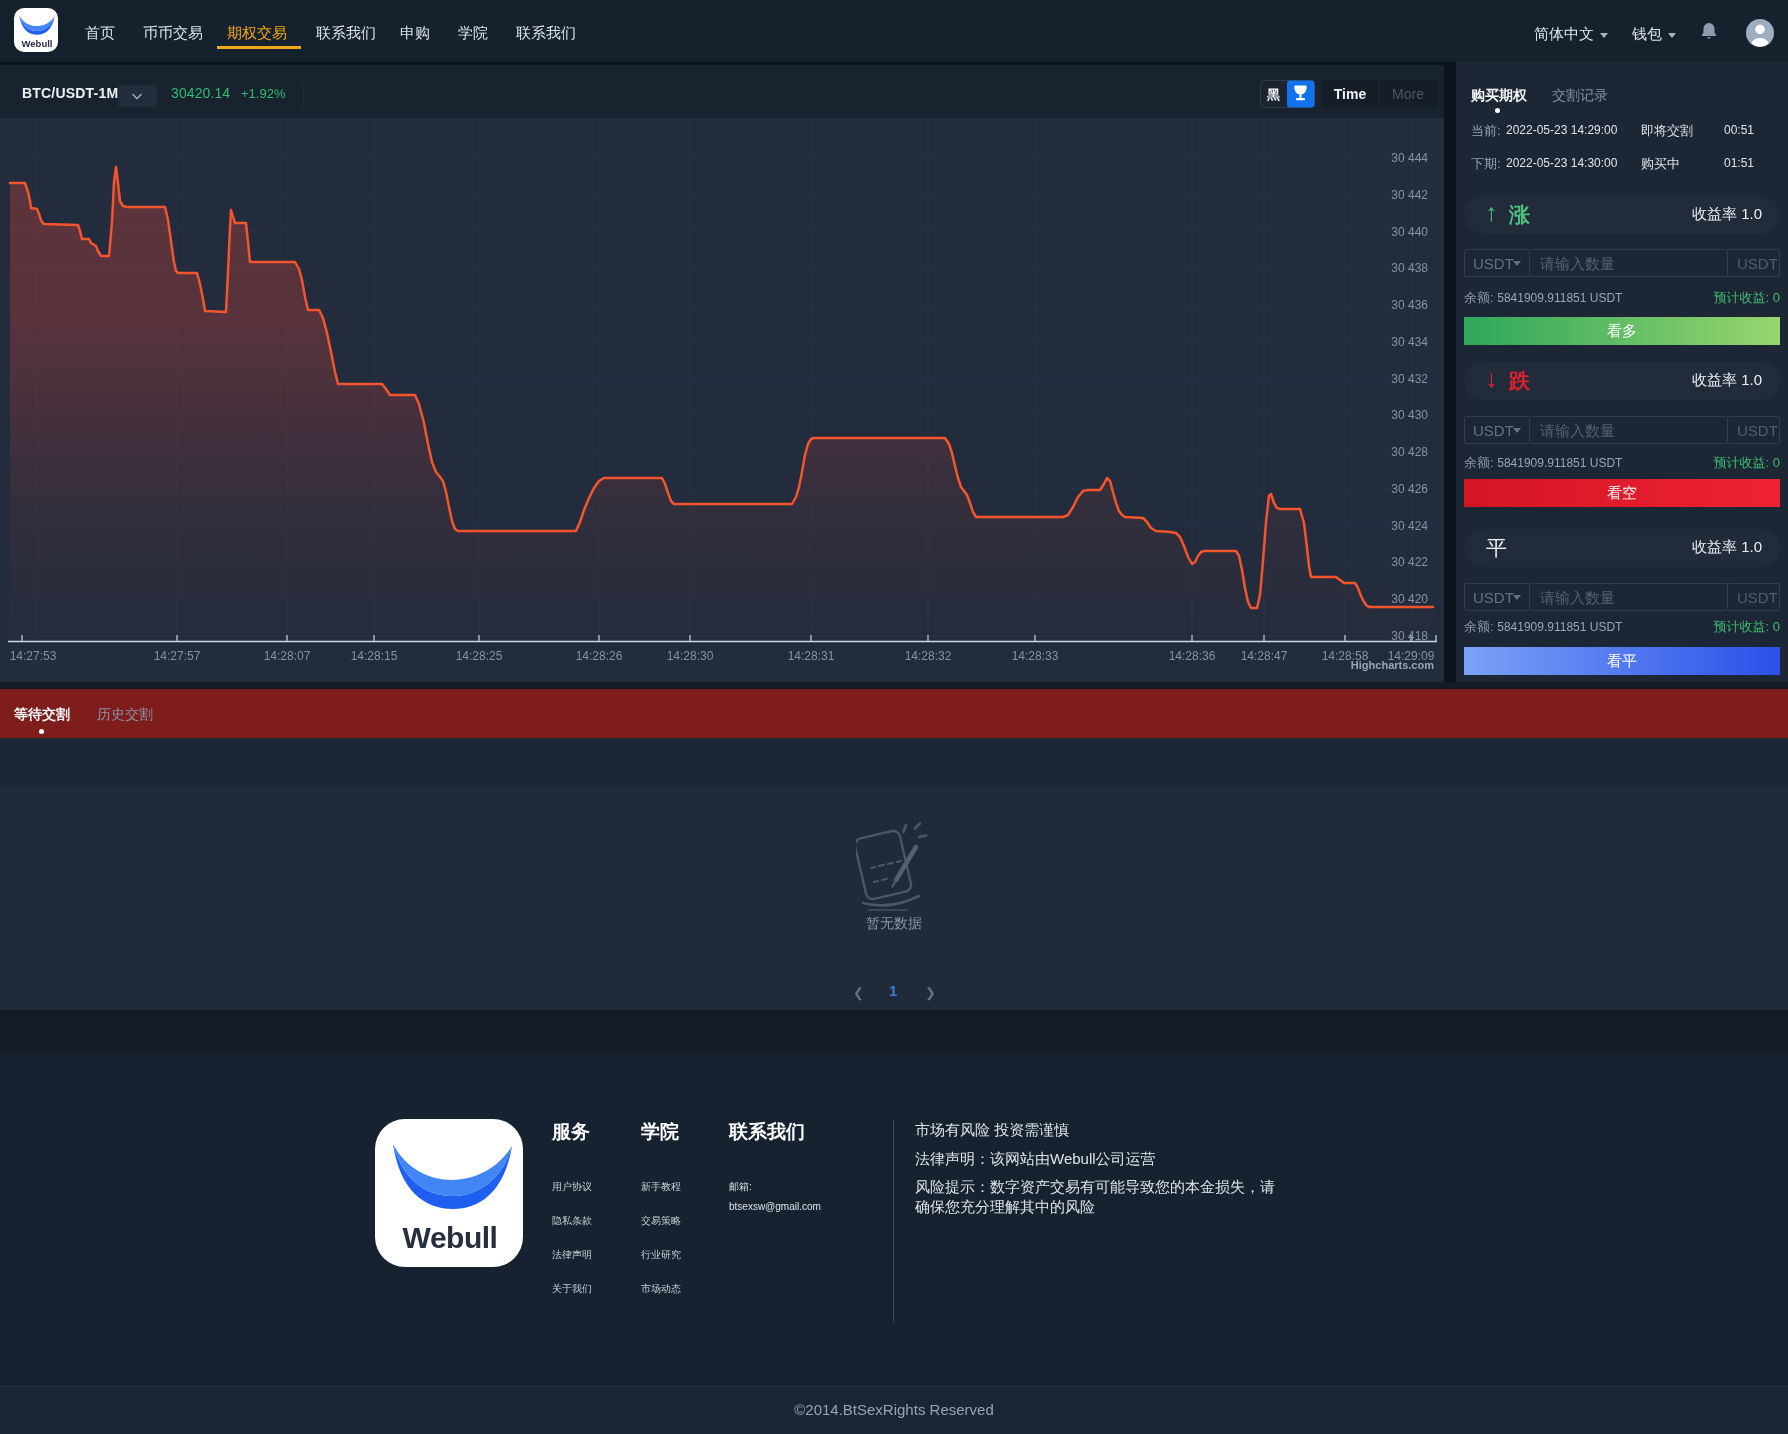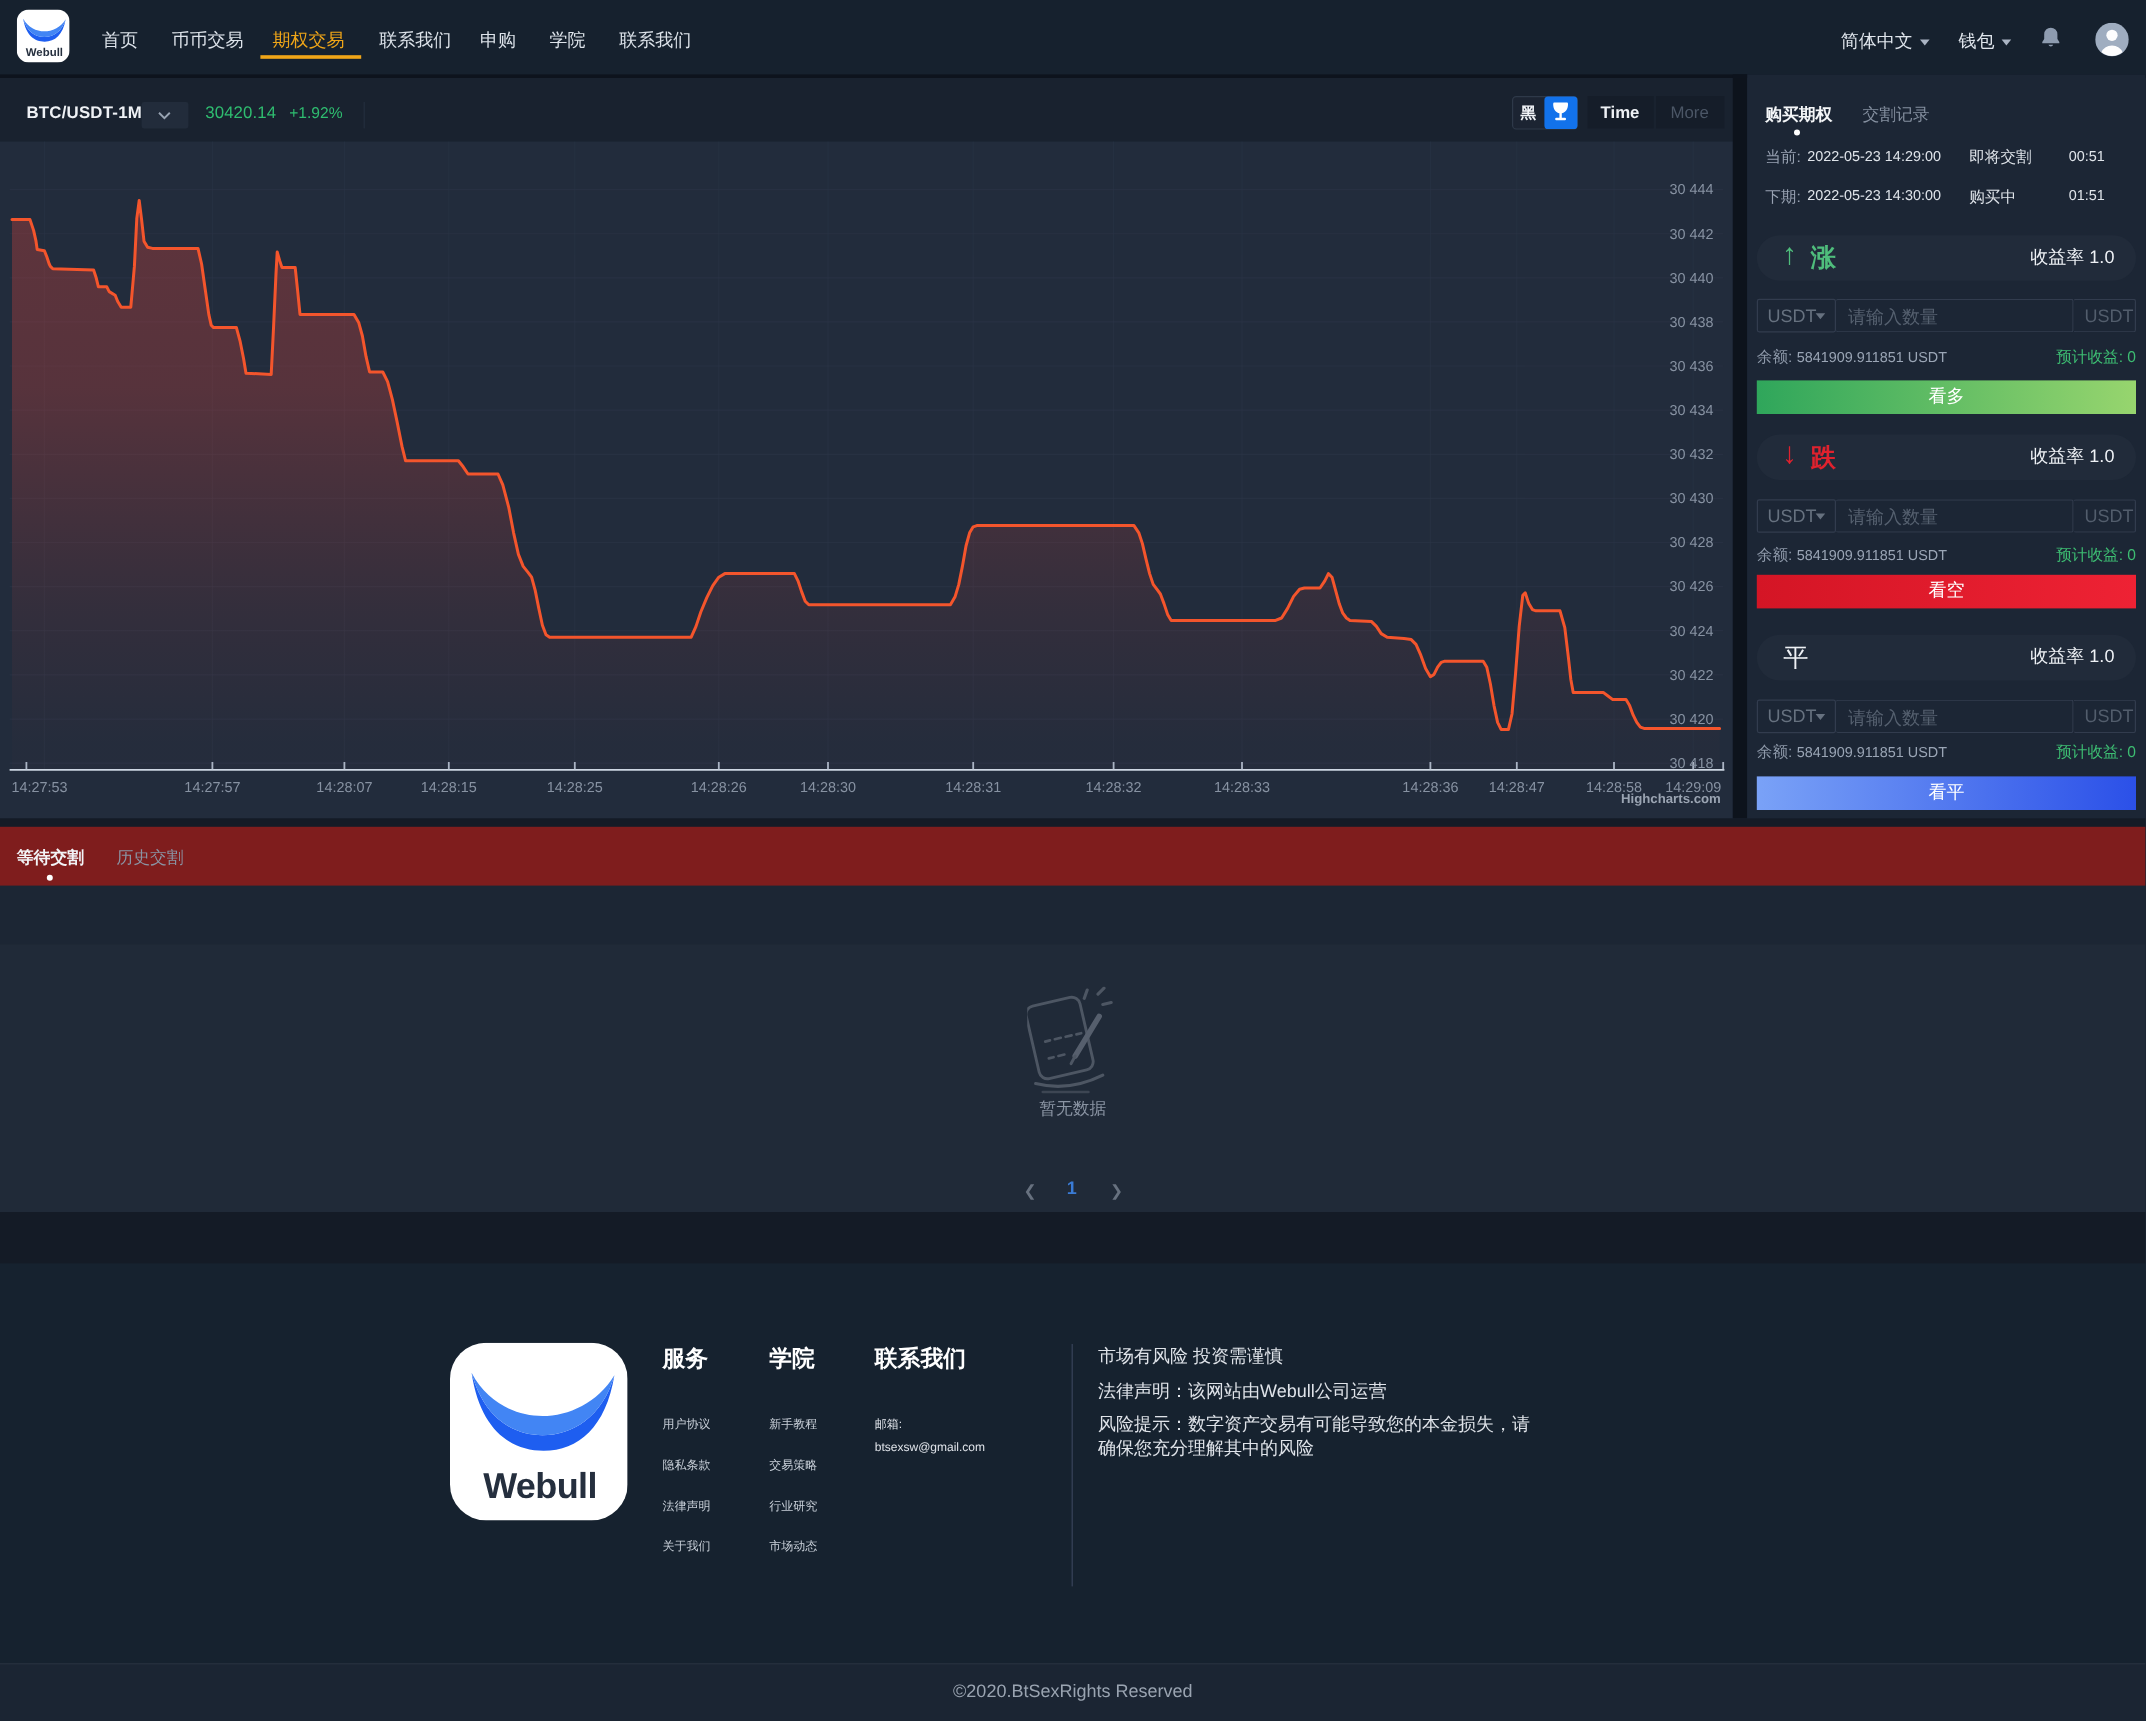--- a/index.html
+++ b/index.html
@@ -314,15 +314,15 @@
     <span class="flink" style="left:641px;top:229px;">市场动态</span>
     <span class="flink" style="left:729px;top:127px;color:#dfe3e9;">邮箱:</span>
     <span class="flink" style="left:729px;top:148px;color:#dfe3e9;">btsexsw@gmail.com</span>
     <div style="position:absolute;left:893px;top:67px;width:1px;height:202px;background:#39445a;"></div>
     <span class="ftext" style="left:915px;top:68px;">市场有风险 投资需谨慎</span>
     <span class="ftext" style="left:915px;top:97px;">法律声明：该网站由Webull公司运营</span>
     <span class="ftext" style="left:915px;top:125px;">风险提示：数字资产交易有可能导致您的本金损失，请</span>
     <span class="ftext" style="left:915px;top:145px;">确保您充分理解其中的风险</span>
   </div>
   <div id="botbar">
-    <div style="width:1788px;text-align:center;margin-top:14px;font-size:15px;color:#9aa4b1;">©2020.BtSexRights Reserved</div>
+    <div style="width:1788px;text-align:center;margin-top:14px;font-size:15px;color:#9aa4b1;">©2014.BtSexRights Reserved</div>
   </div>
 </div>
 
 </body></html>

